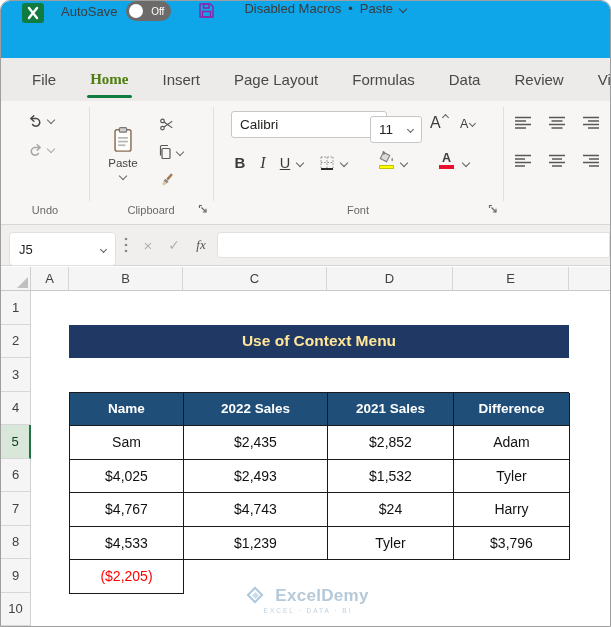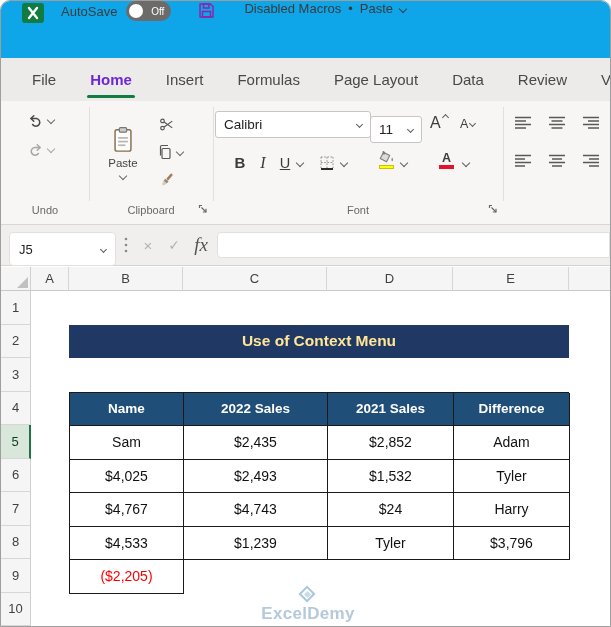--- a/index.html
+++ b/index.html
@@ -30,21 +30,21 @@
   .chev { display: inline-block; width: 6px; height: 6px;
     border-right: 1.4px solid currentColor; border-bottom: 1.4px solid currentColor;
     transform: rotate(45deg); }
   .chev.up { transform: rotate(225deg); }
 
   
   .tabs { position: absolute; top: 57px; left: 0; width: 100%; height: 43px;
     background: #edebe9; display: flex; align-items: stretch; padding-left: 14px; }
   .tab { position: relative; padding: 0 17px; display: flex; align-items: center;
     font-size: 15px; color: #484848; white-space: nowrap; cursor: pointer; }
-  .tab.active { font-weight: 700; color: #6d28d9; }
+  .tab.active { font-weight: 700; color: #4d7c0f; font-family: Liberation Serif, serif; }
   .tab.active::after { content: ""; position: absolute; left: 14px; right: 14px;
     bottom: 3px; height: 3px; border-radius: 2px; background: #107C41; }
 
   
   .ribbon { position: absolute; top: 100px; left: 0; width: 100%; height: 124px;
     background: #f8f6f5; border-bottom: 1px solid #d9d7d5; }
   .ribbon .vsep { position: absolute; top: 6px; height: 94px; width: 1px; background: #e2e0de; }
   .grplabel { position: absolute; top: 103px; font-size: 11px; color: #6a6865; text-align: center; }
   .launcher { position: absolute; display: flex; cursor: pointer; }
   .rbtn { position: absolute; display: flex; align-items: center; gap: 4px;
@@ -81,21 +81,21 @@
     background: #fff; border: 1px solid #e2e0de; border-radius: 4px;
     display: flex; align-items: center; padding: 16px 9px; font-size: 13px; color: #222;
     cursor: pointer; }
   .namebox .chev { margin-left: auto; color: #5f5d5b; width: 5px; height: 5px; }
   .fb-ic { position: absolute; top: 7px; height: 26px; display: flex; align-items: center;
     justify-content: center; }
   .fb-dots { left: 120px; width: 10px; }
   .fb-cancel { left: 136px; width: 22px; font-size: 15px; color: #b3b1af; cursor: pointer; }
   .fb-check { left: 162px; width: 22px; font-size: 14px; color: #b3b1af; cursor: pointer; }
   .fb-fx { left: 188px; width: 24px; font-family: "Liberation Serif", serif;
-    font-style: italic; font-size: 19px; color: #55534f; cursor: pointer; justify-content: center; }
+    font-style: italic; font-size: 13px; color: #55534f; cursor: pointer; justify-content: center; }
   .formula-input { position: absolute; left: 216px; top: 7px; width: calc(100% - 216px);
     height: 26px; background: #fff; border: 1px solid #e2e0de; border-radius: 4px 0 0 4px;
     font-size: 13px; padding: 0 8px; color: #222; outline: none; }
 
   
   .sheet { position: absolute; top: 265px; left: 0; width: 100%; height: 362px; background: #fff; }
   .corner { position: absolute; left: 0; top: 1px; width: 30px; height: 24px;
     background: #f5f5f5; border-right: 1px solid #cfcfcf; border-bottom: 1px solid #c9c9c9; }
   .corner .tri { position: absolute; right: 2px; bottom: 2px; width: 0; height: 0;
     border-bottom: 11px solid #c0c0c0; border-left: 11px solid transparent; }
@@ -117,21 +117,21 @@
     display: grid; grid-template-columns: 114px 144px 126px 116px;
     grid-auto-rows: 33.5px; border-top: 1px solid #1a1a1a; border-left: 1px solid #1a1a1a; }
   .datatable .cell { border-right: 1px solid #1a1a1a; border-bottom: 1px solid #1a1a1a;
     display: flex; align-items: center; justify-content: center; font-size: 14px;
     color: #111; background: #fff; cursor: cell; }
   .datatable .cell.head { background: #1F4E79; color: #fff; font-weight: 700; font-size: 13.5px; }
   .datatable .cell.negative { color: #FF0000; }
 
   .watermark { position: absolute; left: 222px; top: 320px; width: 170px;
     display: flex; flex-direction: column; align-items: center; }
-  .wm-row { display: flex; align-items: center; gap: 0; flex-direction: column; }
+  .wm-row { display: flex; align-items: center; gap: 10px; }
   .wm-logo { position: relative; width: 18px; height: 18px; }
   .wm-logo .d1 { position: absolute; left: 2px; top: 2px; width: 12px; height: 12px;
     border: 2px solid #aac6db; transform: rotate(45deg); }
   .wm-logo .d2 { position: absolute; left: 6px; top: 6px; width: 5px; height: 5px;
     background: #c9dcea; transform: rotate(45deg); }
   .wm-brand { font-size: 17px; font-weight: 700; color: #b5c9d9; letter-spacing: 0.3px; }
   .wm-tag { font-size: 6.5px; letter-spacing: 2px; color: #bfd1df; margin-top: 1px; }
 </style>
 </head>
 <body>
@@ -171,24 +171,24 @@
     <div class="tab">
         <span>File</span>
       </div>
     <div class="tab active">
         <span>Home</span>
       </div>
     <div class="tab">
         <span>Insert</span>
       </div>
     <div class="tab">
+        <span>Page Layout</span>
+      </div>
+    <div class="tab">
         <span>Formulas</span>
-      </div>
-    <div class="tab">
-        <span>Page Layout</span>
       </div>
     <div class="tab">
         <span>Data</span>
       </div>
     <div class="tab">
         <span>Review</span>
       </div>
     <div class="tab">
         <span>View</span>
       </div>
@@ -252,21 +252,21 @@
     </div>
     <div class="grplabel" style="left:88px; width:124px">Clipboard</div>
     <span class="launcher" style="left:197px; top:103px">
       <svg width="10" height="10" viewBox="0 0 10 10" stroke="#6a6865" fill="none" stroke-width="1.2">
         <path d="M1.5 4 V1.5 H4"></path>
           <path d="M3.5 3.5 L8 8"></path>
           <path d="M8 4.8 V8 H4.8"></path>
       </svg>
     </span>
 
-    <div class="combo" style="left:214px; top:10px; width:156px">
+    <div class="combo" style="left:230px; top:10px; width:156px">
       <span>Calibri</span>
       <span class="chev"></span>
     </div>
     <div class="combo" style="left:369px; top:15px; width:52px">
       <span>11</span>
       <span class="chev"></span>
     </div>
     <div class="fontsize-btn" style="left:429px; top:13px">
       <span style="font-size:16px">A</span>
       <span class="chev up" style="width:5px;height:5px;margin:1px 0 0 2px;color:#5f5d5b"></span>

